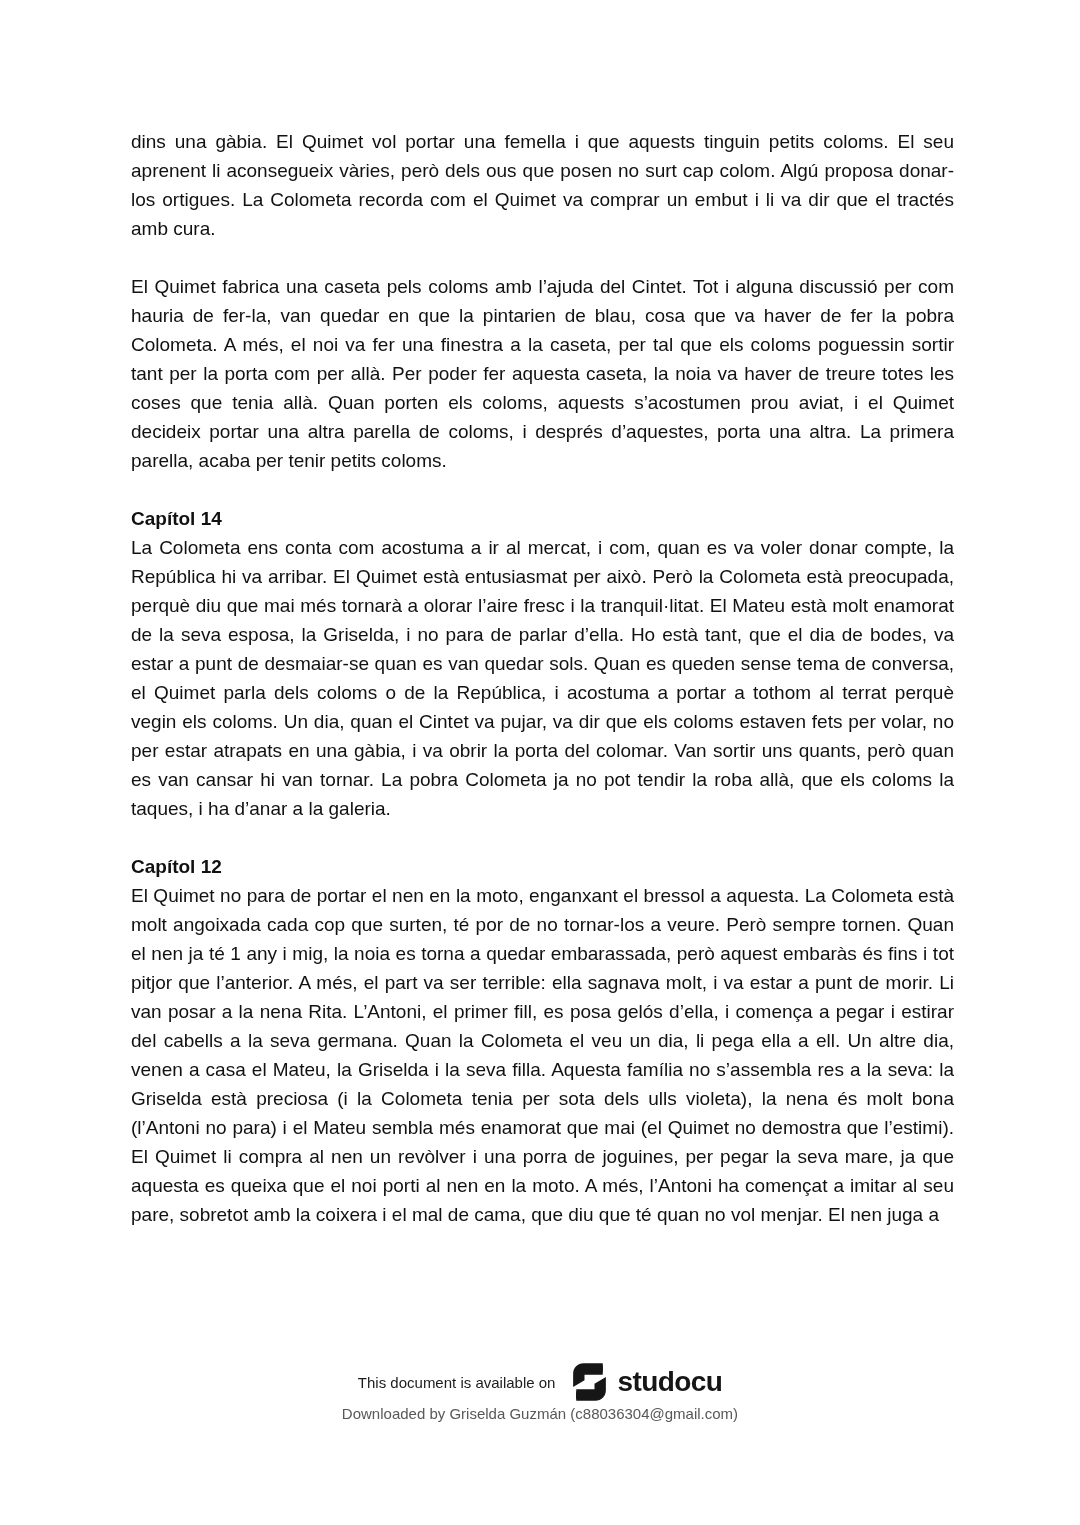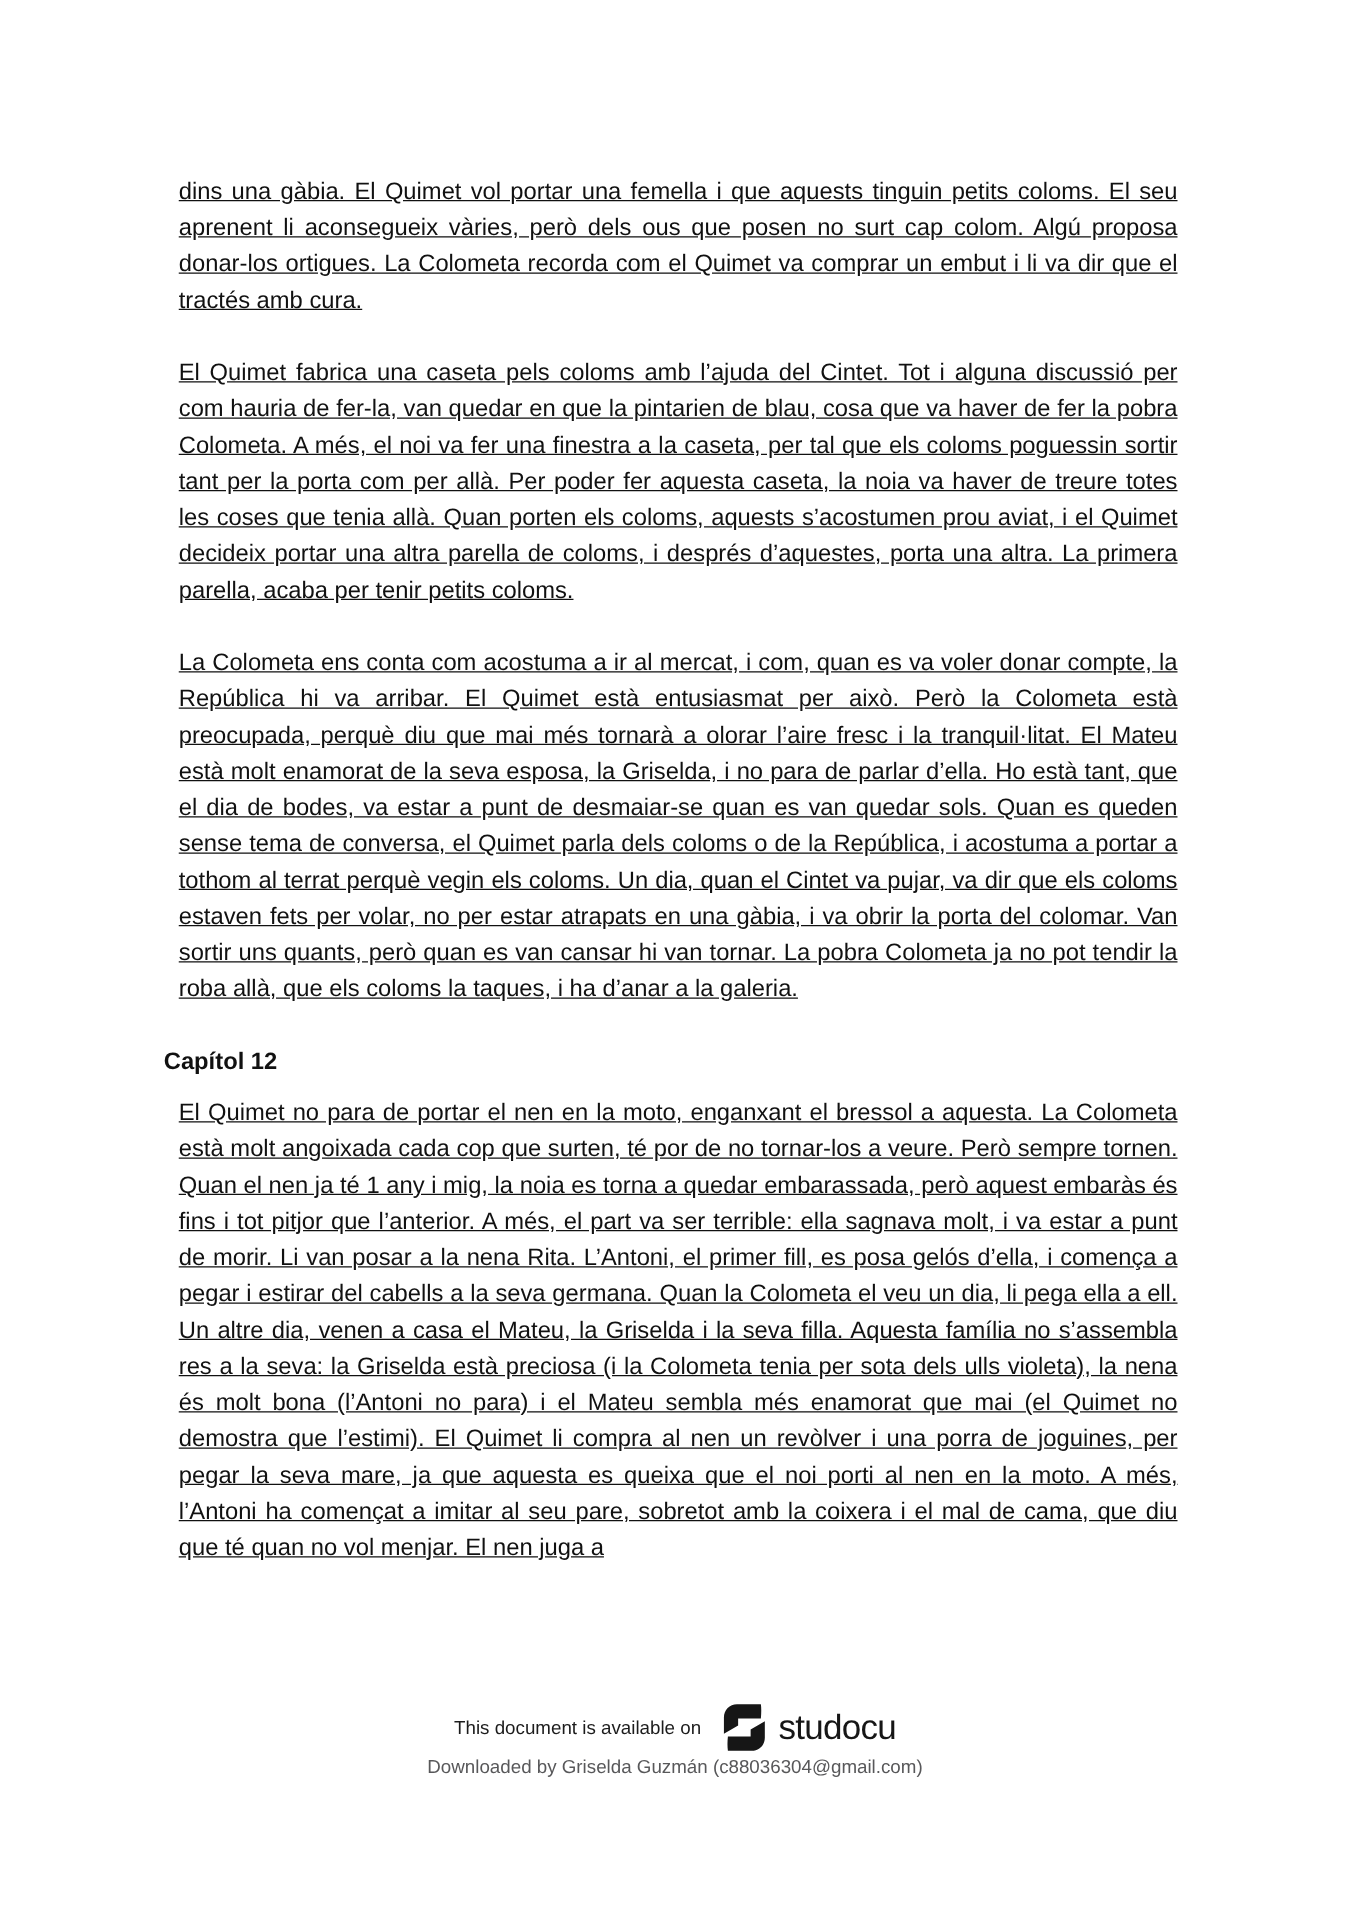--- a/index.html
+++ b/index.html
@@ -19,22 +19,21 @@
     position: absolute;
     left: 131px;
     top: 127px;
     width: 823px;
     font-size: 19px;
     line-height: 29px;
     text-align: justify;
     text-justify: inter-word;
   }
   .page-text p {
-    margin: 12px;
-    text-decoration: underline;
+    margin: 0;
   }
   .chapter-section {
     margin-top: 29px;
   }
   .chapter-heading {
     margin: 0;
     font-size: 19px;
     line-height: 29px;
     font-weight: bold;
     text-align: left;
@@ -63,41 +62,42 @@
     align-items: center;
     gap: 9px;
   }
   .brand-mark {
     width: 37px;
     height: 40px;
     display: block;
   }
   .brand-name {
     font-size: 28px;
-    font-weight: normal;
+    font-weight: bold;
     letter-spacing: -0.6px;
     color: #161616;
   }
   .downloaded-text {
     font-size: 15px;
     color: #58585a;
   }
 </style>
 </head>
 <body>
 
 <div class="page-text">
 
   <p>dins una gàbia. El Quimet vol portar una femella i que aquests tinguin petits coloms. El seu aprenent li aconsegueix vàries, però dels ous que posen no surt cap colom. Algú proposa donar-los ortigues. La Colometa recorda com el Quimet va comprar un embut i li va dir que el tractés amb cura.</p>
 
   <section class="chapter-section">
     <p>El Quimet fabrica una caseta pels coloms amb l’ajuda del Cintet. Tot i alguna discussió per com hauria de fer-la, van quedar en que la pintarien de blau, cosa que va haver de fer la pobra Colometa. A més, el noi va fer una finestra a la caseta, per tal que els coloms poguessin sortir tant per la porta com per allà. Per poder fer aquesta caseta, la noia va haver de treure totes les coses que tenia allà. Quan porten els coloms, aquests s’acostumen prou aviat, i el Quimet decideix portar una altra parella de coloms, i després d’aquestes, porta una altra. La primera parella, acaba per tenir petits coloms.</p>
   </section>
 
   <section class="chapter-section">
+    <h2 class="chapter-heading">Capítol 14</h2>
     <p>La Colometa ens conta com acostuma a ir al mercat, i com, quan es va voler donar compte, la República hi va arribar. El Quimet està entusiasmat per això. Però la Colometa està preocupada, perquè diu que mai més tornarà a olorar l’aire fresc i la tranquil·litat. El Mateu està molt enamorat de la seva esposa, la Griselda, i no para de parlar d’ella. Ho està tant, que el dia de bodes, va estar a punt de desmaiar-se quan es van quedar sols. Quan es queden sense tema de conversa, el Quimet parla dels coloms o de la República, i acostuma a portar a tothom al terrat perquè vegin els coloms. Un dia, quan el Cintet va pujar, va dir que els coloms estaven fets per volar, no per estar atrapats en una gàbia, i va obrir la porta del colomar. Van sortir uns quants, però quan es van cansar hi van tornar. La pobra Colometa ja no pot tendir la roba allà, que els coloms la taques, i ha d’anar a la galeria.</p>
   </section>
 
   <section class="chapter-section">
     <h2 class="chapter-heading">Capítol 12</h2>
     <p>El Quimet no para de portar el nen en la moto, enganxant el bressol a aquesta. La Colometa està molt angoixada cada cop que surten, té por de no tornar-los a veure. Però sempre tornen. Quan el nen ja té 1 any i mig, la noia es torna a quedar embarassada, però aquest embaràs és fins i tot pitjor que l’anterior. A més, el part va ser terrible: ella sagnava molt, i va estar a punt de morir. Li van posar a la nena Rita. L’Antoni, el primer fill, es posa gelós d’ella, i comença a pegar i estirar del cabells a la seva germana. Quan la Colometa el veu un dia, li pega ella a ell. Un altre dia, venen a casa el Mateu, la Griselda i la seva filla. Aquesta família no s’assembla res a la seva: la Griselda està preciosa (i la Colometa tenia per sota dels ulls violeta), la nena és molt bona (l’Antoni no para) i el Mateu sembla més enamorat que mai (el Quimet no demostra que l’estimi). El Quimet li compra al nen un revòlver i una porra de joguines, per pegar la seva mare, ja que aquesta es queixa que el noi porti al nen en la moto. A més, l’Antoni ha començat a imitar al seu pare, sobretot amb la coixera i el mal de cama, que diu que té quan no vol menjar. El nen juga a</p>
   </section>
 
 </div>
 

